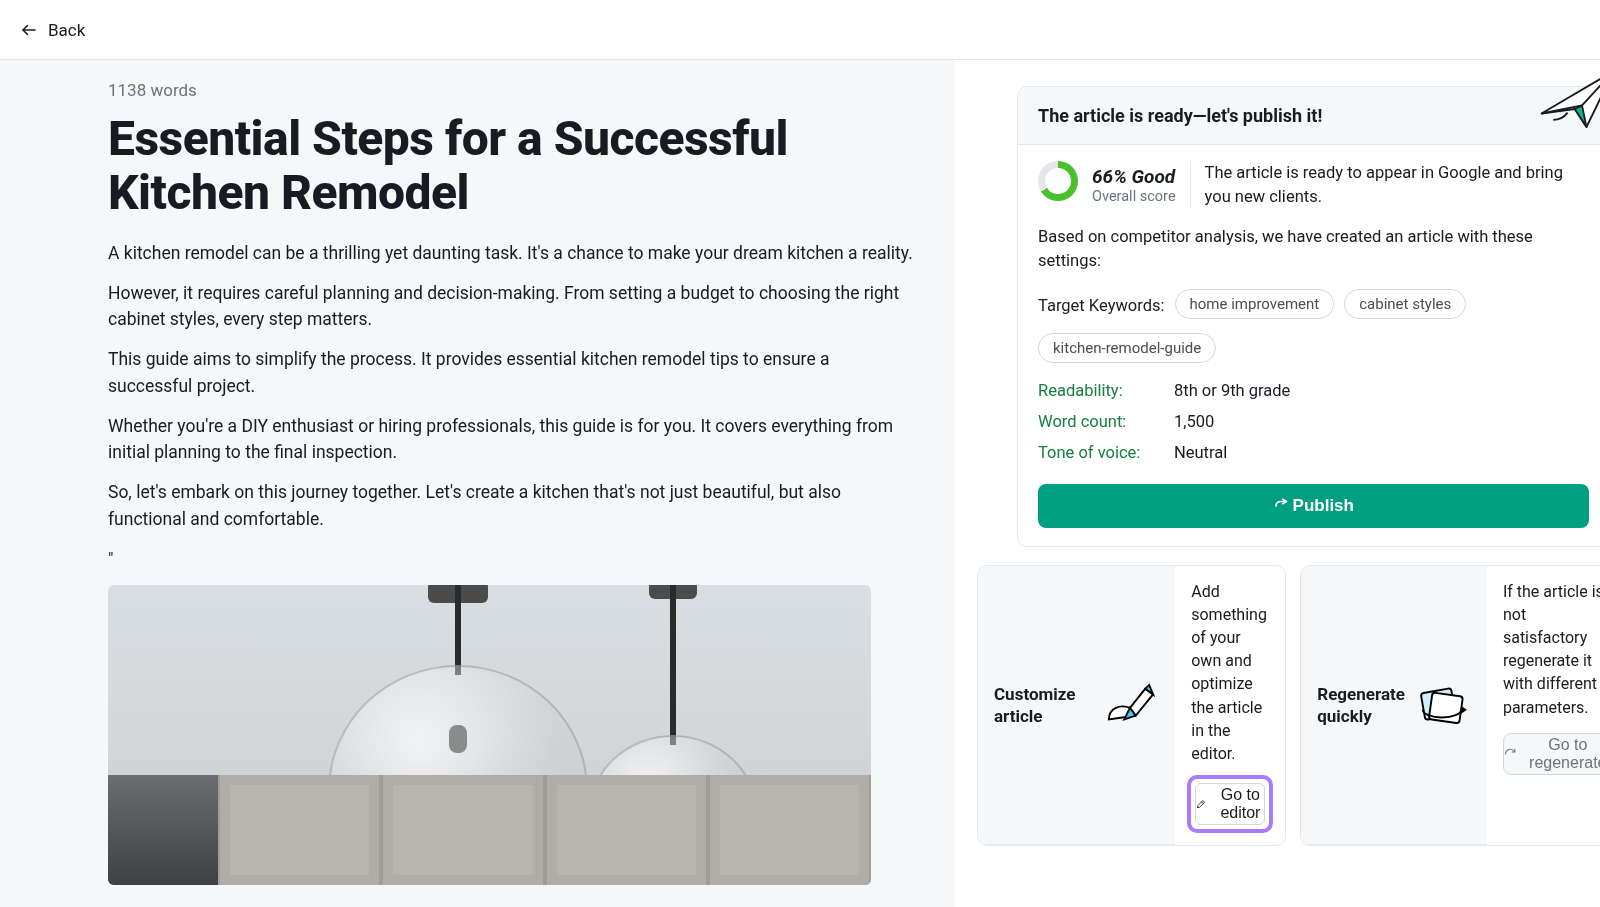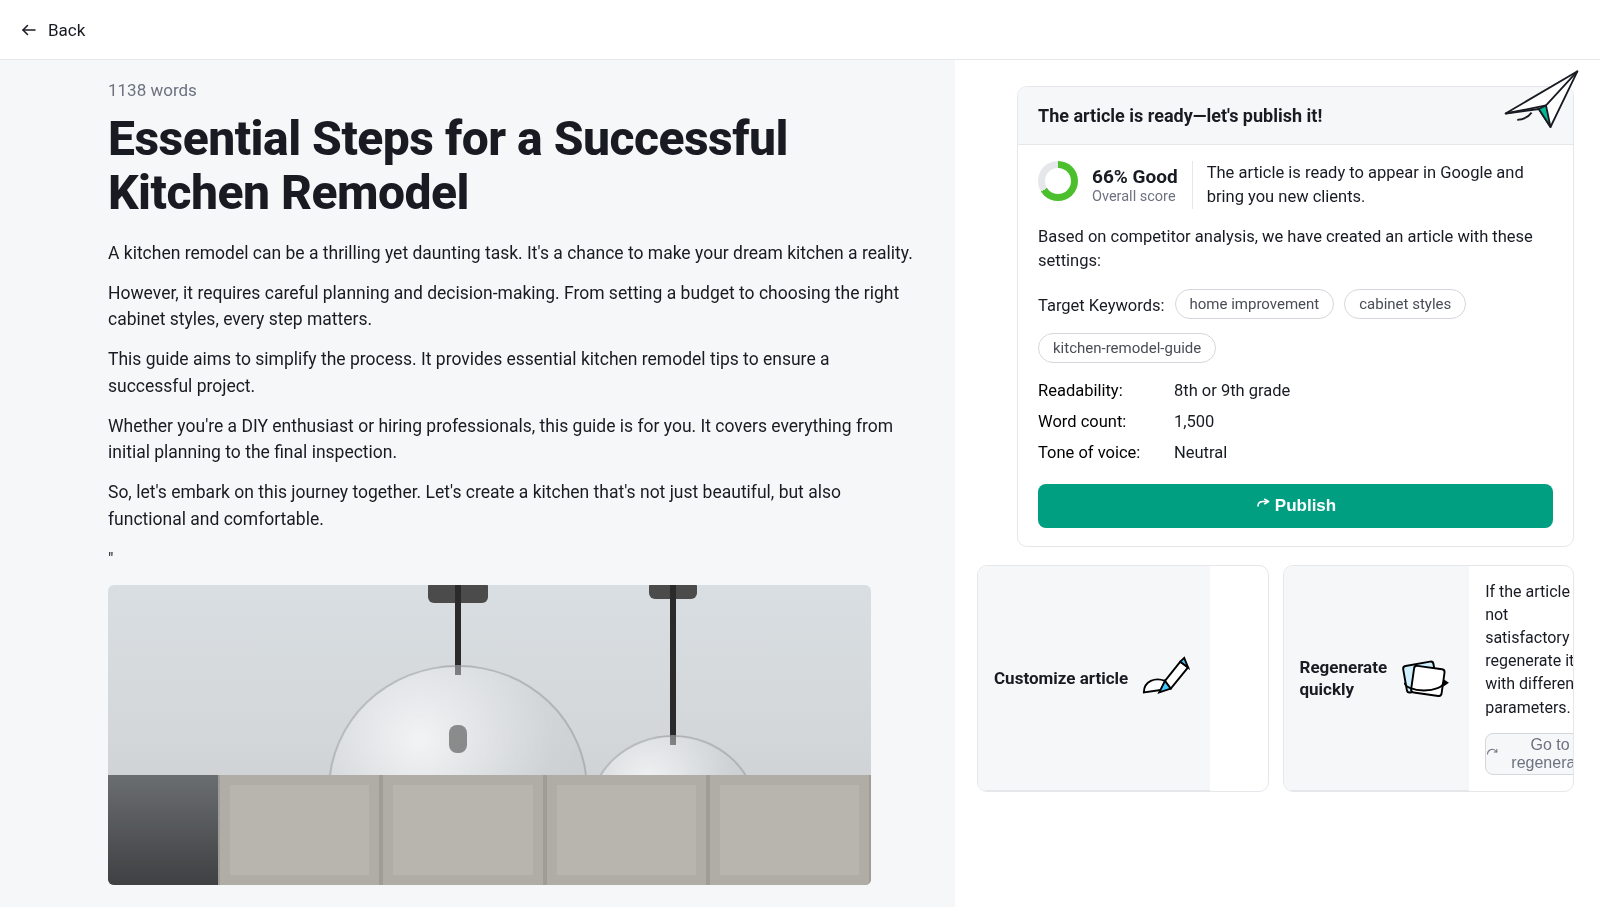--- a/index.html
+++ b/index.html
@@ -41,33 +41,33 @@
   .plane { position: absolute; right: 8px; top: 4px; width: 92px; height: 72px; }
 
   .big-card { border: 1px solid #e5e7eb; border-radius: 10px; overflow: hidden; background: #fff; margin-left: 40px; }
   .big-card-header { background: #f6f7f8; padding: 18px 20px; border-bottom: 1px solid #e5e7eb; font-size: 18px; font-weight: 700; }
   .big-card-body { padding: 16px 20px 18px; }
 
   .score-row { display: flex; align-items: stretch; gap: 14px; margin-bottom: 16px; }
   .score-ring { width: 40px; height: 40px; border-radius: 50%; background: conic-gradient(#4bbf2c 0% 66%, #e5e7eb 66% 100%); display:flex; align-items:center; justify-content:center; flex-shrink:0; }
   .score-ring::after { content:""; width: 26px; height: 26px; background: #fff; border-radius: 50%; }
   .score-text { display:flex; flex-direction:column; justify-content:center; border-right:1px solid #e5e7eb; padding-right:14px; }
-  .score-text .big { font-size: 19px; font-weight: 700; }
+  .score-text .big { font-size: 19px; font-weight: 700; font-style: italic; }
   .score-text .small { font-size: 14.5px; color: #6c7280; }
   .score-desc { font-size: 16.5px; color: #191b23; line-height: 1.45; flex:1; }
 
   .intro-line { font-size: 16.5px; line-height: 1.45; margin-bottom: 14px; }
 
   .kw-row { display:flex; align-items:center; gap: 10px; flex-wrap:wrap; margin-bottom: 10px; font-size: 16.5px; }
   .kw-row .label { color: #191b23; padding-top:4px; }
   .chip { display:inline-block; border:1px solid #d4d7dc; border-radius: 18px; padding: 5px 14px; font-size: 15px; color: #4a4d55; background: #fff; margin: 2px 0; }
 
   .meta-grid { margin-top: 8px; }
   .meta-grid .row { display:flex; font-size: 16.5px; padding: 6px 0; }
-  .meta-grid .row .k { flex: 0 0 136px; color: #000000; }
+  .meta-grid .row .k { flex: 0 0 136px; color: #15803d; }
   .meta-grid .row .v { color: #191b23; }
 
   .publish-btn { margin-top: 16px; width: 100%; background: #009f81; color: #fff; border:none; border-radius: 8px; height: 44px; font-size: 17px; font-weight: 600; display:flex; align-items:center; justify-content:center; gap:2px; cursor:pointer; }
 
   .two-cards { display:flex; gap: 14px; margin-top: 18px; }
   .small-card { flex:1; border:1px solid #e5e7eb; border-radius: 10px; background:#fff; display:flex; flex-direction:row; overflow:hidden; }
   .small-card .hd { background:#f6f7f8; border-bottom:1px solid #e5e7eb; padding: 14px 16px 14px; display:flex; align-items:center; justify-content:space-between; gap:8px; }
   .small-card .hd .t { font-size: 17px; font-weight: 700; line-height:1.3; }
   .small-card .hd svg { width: 58px; height: 48px; flex-shrink:0; }
   .small-card .bd { padding: 14px 16px 16px; font-size: 16px; line-height:1.45; color:#191b23; display:flex; flex-direction:column; gap:14px; flex:1; }
@@ -182,20 +182,32 @@
     <div class="two-cards">
       <div class="small-card">
         <div class="hd">
           <span class="t">Customize article</span>
           <svg viewBox="0 0 60 50">
             <path d="M8 40 C8 28 20 24 30 28 L46 8 L54 14 L36 36 Z" fill="#fff" stroke="#000" stroke-width="2"></path>
             <path d="M46 8 L54 14 L50 4 Z" fill="#45c8ff" stroke="#000" stroke-width="2"></path>
             <path d="M30 28 L36 36 L24 40 Z" fill="#45c8ff" stroke="#000" stroke-width="2"></path>
           </svg>
         </div>
+        <div class="bd">
+          <div>Add something of your own and optimize the article in the editor.</div>
+          <div class="highlight-ring">
+            <button class="action-btn">
+              <svg viewBox="0 0 24 24" fill="none" stroke="#191b23" stroke-width="2" stroke-linecap="round" stroke-linejoin="round">
+                  <path d="M4 20h4L20 8l-4-4L4 16v4z"></path>
+                  <path d="M13 7l4 4"></path>
+                </svg>
+              <span>Go to editor</span>
+            </button>
+          </div>
+        </div>
       </div>
 
       <div class="small-card">
         <div class="hd">
           <span class="t">Regenerate quickly</span>
           <svg viewBox="0 0 60 50">
             <rect x="10" y="10" width="32" height="28" rx="3" fill="#cfeffd" stroke="#000" stroke-width="2" transform="rotate(-10 26 24)"></rect>
             <rect x="18" y="14" width="32" height="28" rx="3" fill="#fff" stroke="#000" stroke-width="2" transform="rotate(8 34 28)"></rect>
             <path d="M10 30a20 8 0 1 0 40 0" fill="none" stroke="#000" stroke-width="2"></path>
             <polygon points="50,26 56,30 50,34" fill="#000"></polygon>

